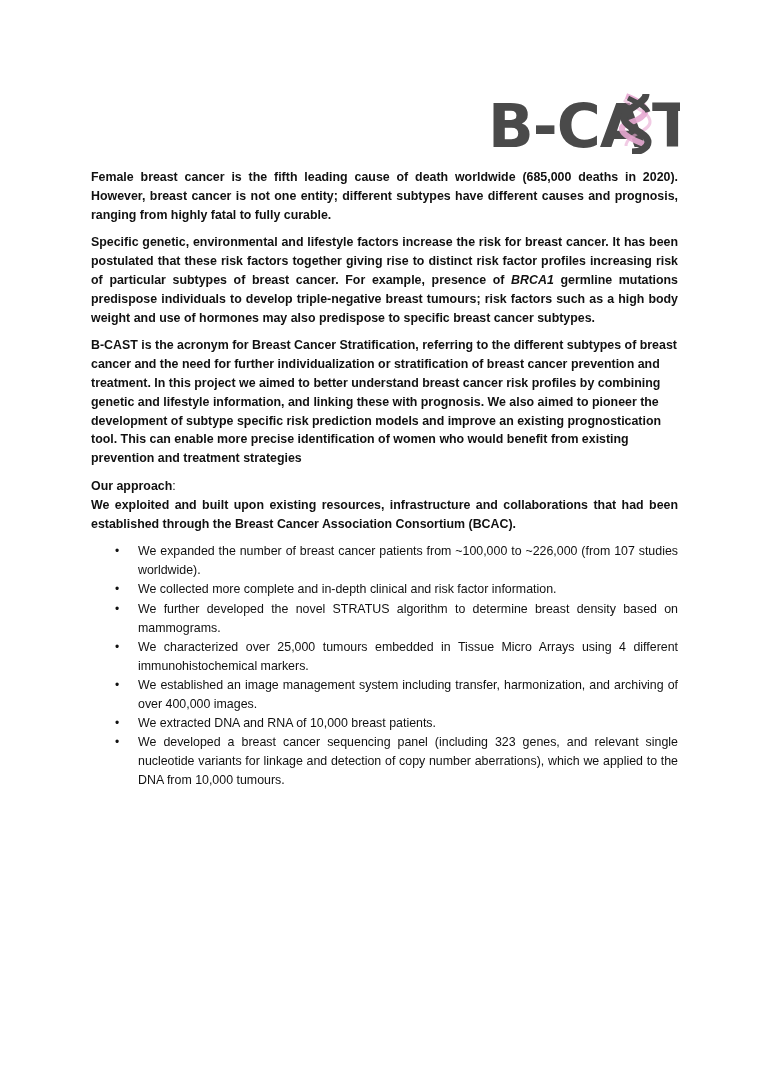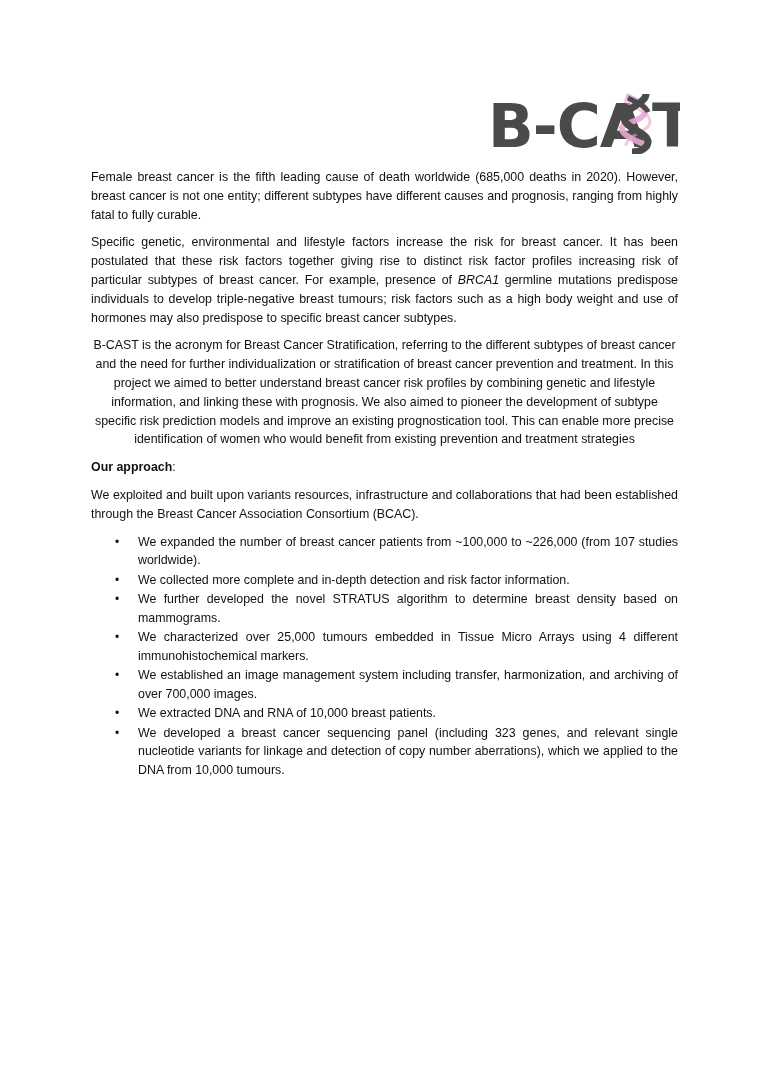--- a/index.html
+++ b/index.html
@@ -3,23 +3,23 @@
 <meta charset="utf-8">
 <style>
   html, body { margin: 0; padding: 0; background: #ffffff; }
   body { width: 769px; height: 1088px; position: relative; overflow: hidden;
          font-family: "Liberation Sans", sans-serif; color: #111; }
   .logo { position: absolute; left: 488px; top: 92px; width: 192px; height: 62px; }
   .logo-text { font-family: "DejaVu Sans", sans-serif; font-weight: bold; font-size: 60px;
                fill: #4a4a4a; letter-spacing: -1px; }
   .content { position: absolute; left: 91px; top: 168px; width: 587px;
              font-size: 12.4px; line-height: 18.8px; }
-  p { margin: 0 0 9px 0; text-align: justify; }
-  p.last-left { text-align: center; }
-  .heading { font-weight: bold; margin-bottom: 9px; }
+  p { margin: 0 0 9px 0; text-align: justify; font-weight: bold; }
+  p.last-left { text-align: left; }
+  .heading { font-weight: bold; }
   .heading .colon { font-weight: normal; }
   ul { list-style: none; margin: 0; padding: 0; }
   li { position: relative; padding-left: 47px; margin: 0 0 0.5px 0; text-align: justify; }
   li .bullet { position: absolute; left: 24px; top: 0; font-size: 12px; }
   em { font-style: italic; }
 </style>
 </head>
 <body>
 
 <div class="logo">
@@ -36,24 +36,24 @@
   </svg>
 </div>
 
 <div class="content">
   <p>Female breast cancer is the fifth leading cause of death worldwide (685,000 deaths in 2020). However, breast cancer is not one entity; different subtypes have different causes and prognosis, ranging from highly fatal to fully curable.</p>
   <p><span>Specific genetic, environmental and lifestyle factors increase the risk for breast cancer. It has been postulated that these risk factors together giving rise to distinct risk factor profiles increasing risk of particular subtypes of breast cancer. For example, presence of </span><em>BRCA1</em><span> germline mutations predispose individuals to develop triple-negative breast tumours; risk factors such as a high body weight and use of hormones may also predispose to specific breast cancer subtypes.</span></p>
   <p class="last-left">B-CAST is the acronym for Breast Cancer Stratification, referring to the different subtypes of breast cancer and the need for further individualization or stratification of breast cancer prevention and treatment.  In this project we aimed to better understand breast cancer risk profiles by combining genetic and lifestyle information, and linking these with prognosis. We also aimed to pioneer the development of subtype specific risk prediction models and improve an existing prognostication tool. This can enable more precise identification of women who would benefit from existing prevention and treatment strategies</p>
 
   <div class="heading"><span>Our approach</span><span class="colon">:</span></div>
 
-  <p>We exploited and built upon variants resources, infrastructure and collaborations that had been established through the Breast Cancer Association Consortium (BCAC).</p>
+  <p>We exploited and built upon existing resources, infrastructure and collaborations that had been established through the Breast Cancer Association Consortium (BCAC).</p>
 
   <ul>
     <li><span class="bullet">•</span><span>We expanded the number of breast cancer patients from ~100,000 to ~226,000 (from 107 studies worldwide).</span></li>
-    <li><span class="bullet">•</span><span>We collected more complete and in-depth detection and risk factor information.</span></li>
+    <li><span class="bullet">•</span><span>We collected more complete and in-depth clinical and risk factor information.</span></li>
     <li><span class="bullet">•</span><span>We further developed the novel STRATUS algorithm to determine breast density based on mammograms.</span></li>
     <li><span class="bullet">•</span><span>We characterized over 25,000 tumours embedded in Tissue Micro Arrays using 4 different immunohistochemical markers.</span></li>
-    <li><span class="bullet">•</span><span>We established an image management system including transfer, harmonization, and archiving of over 700,000 images.</span></li>
+    <li><span class="bullet">•</span><span>We established an image management system including transfer, harmonization, and archiving of over 400,000 images.</span></li>
     <li><span class="bullet">•</span><span>We extracted DNA and RNA of 10,000 breast patients.</span></li>
     <li><span class="bullet">•</span><span>We developed a breast cancer sequencing panel (including 323 genes, and relevant single nucleotide variants for linkage and detection of copy number aberrations), which we applied to the DNA from 10,000 tumours.</span></li>
   </ul>
 </div>
 
 </body></html>

